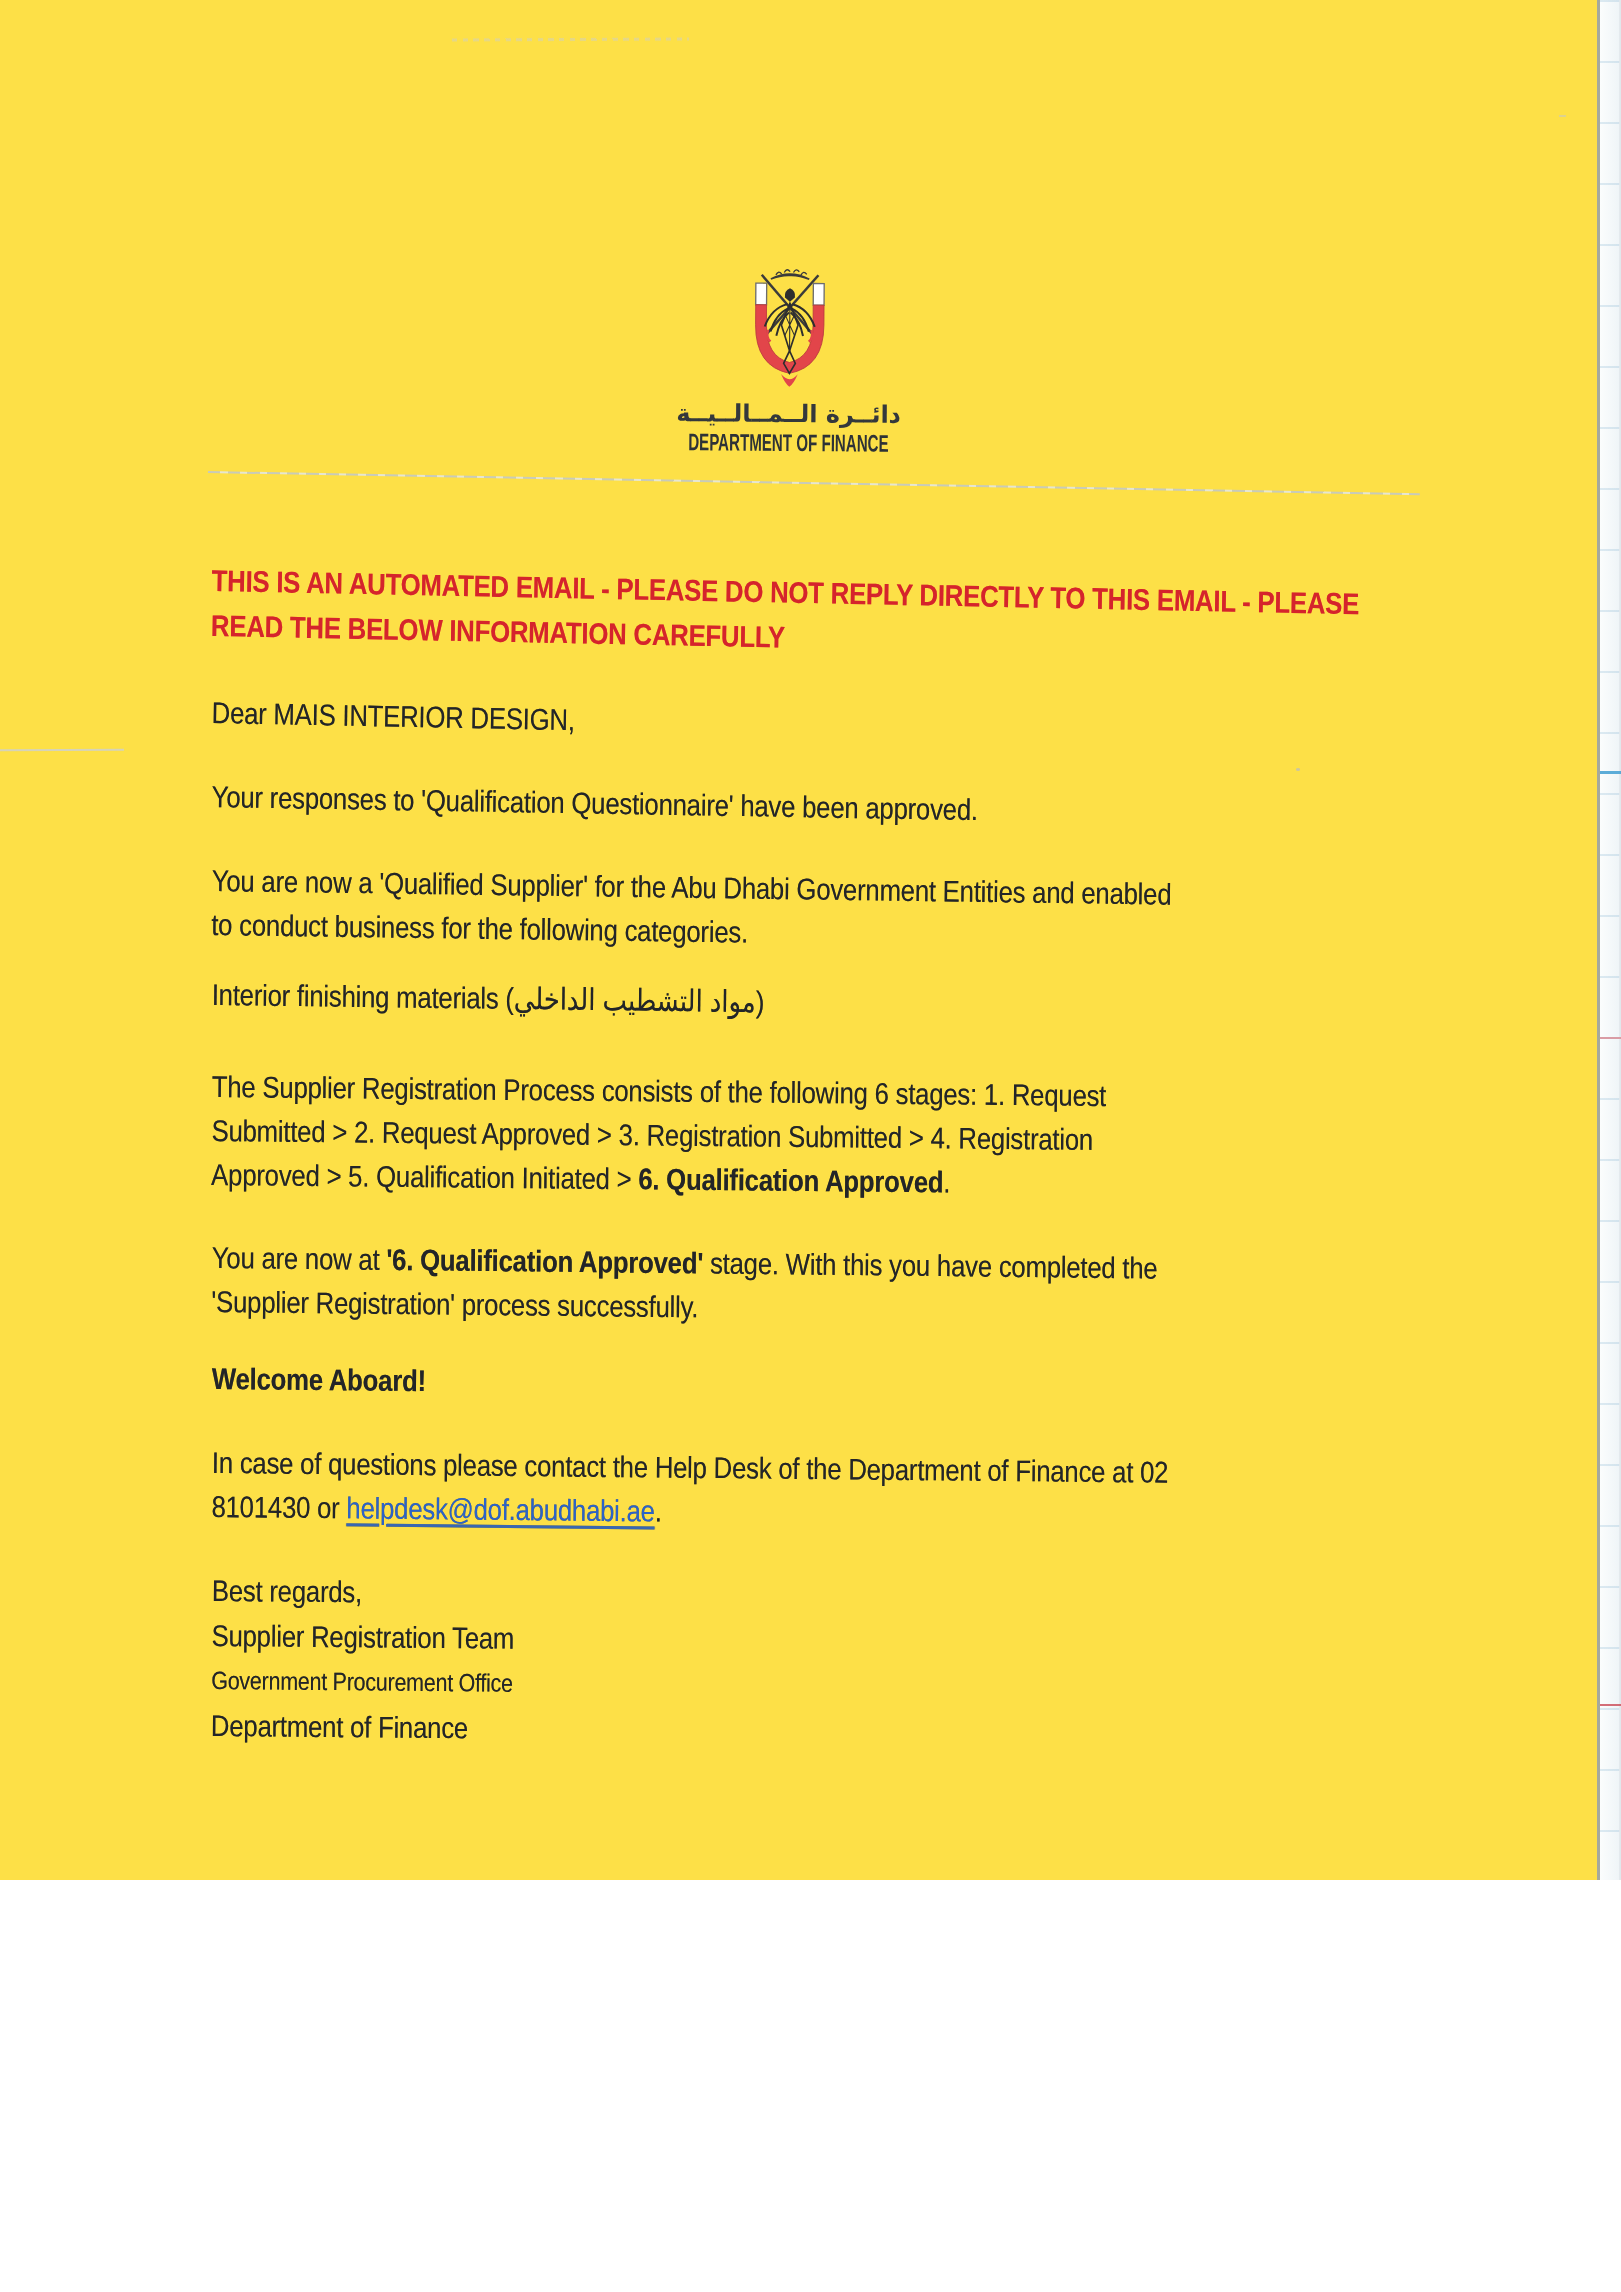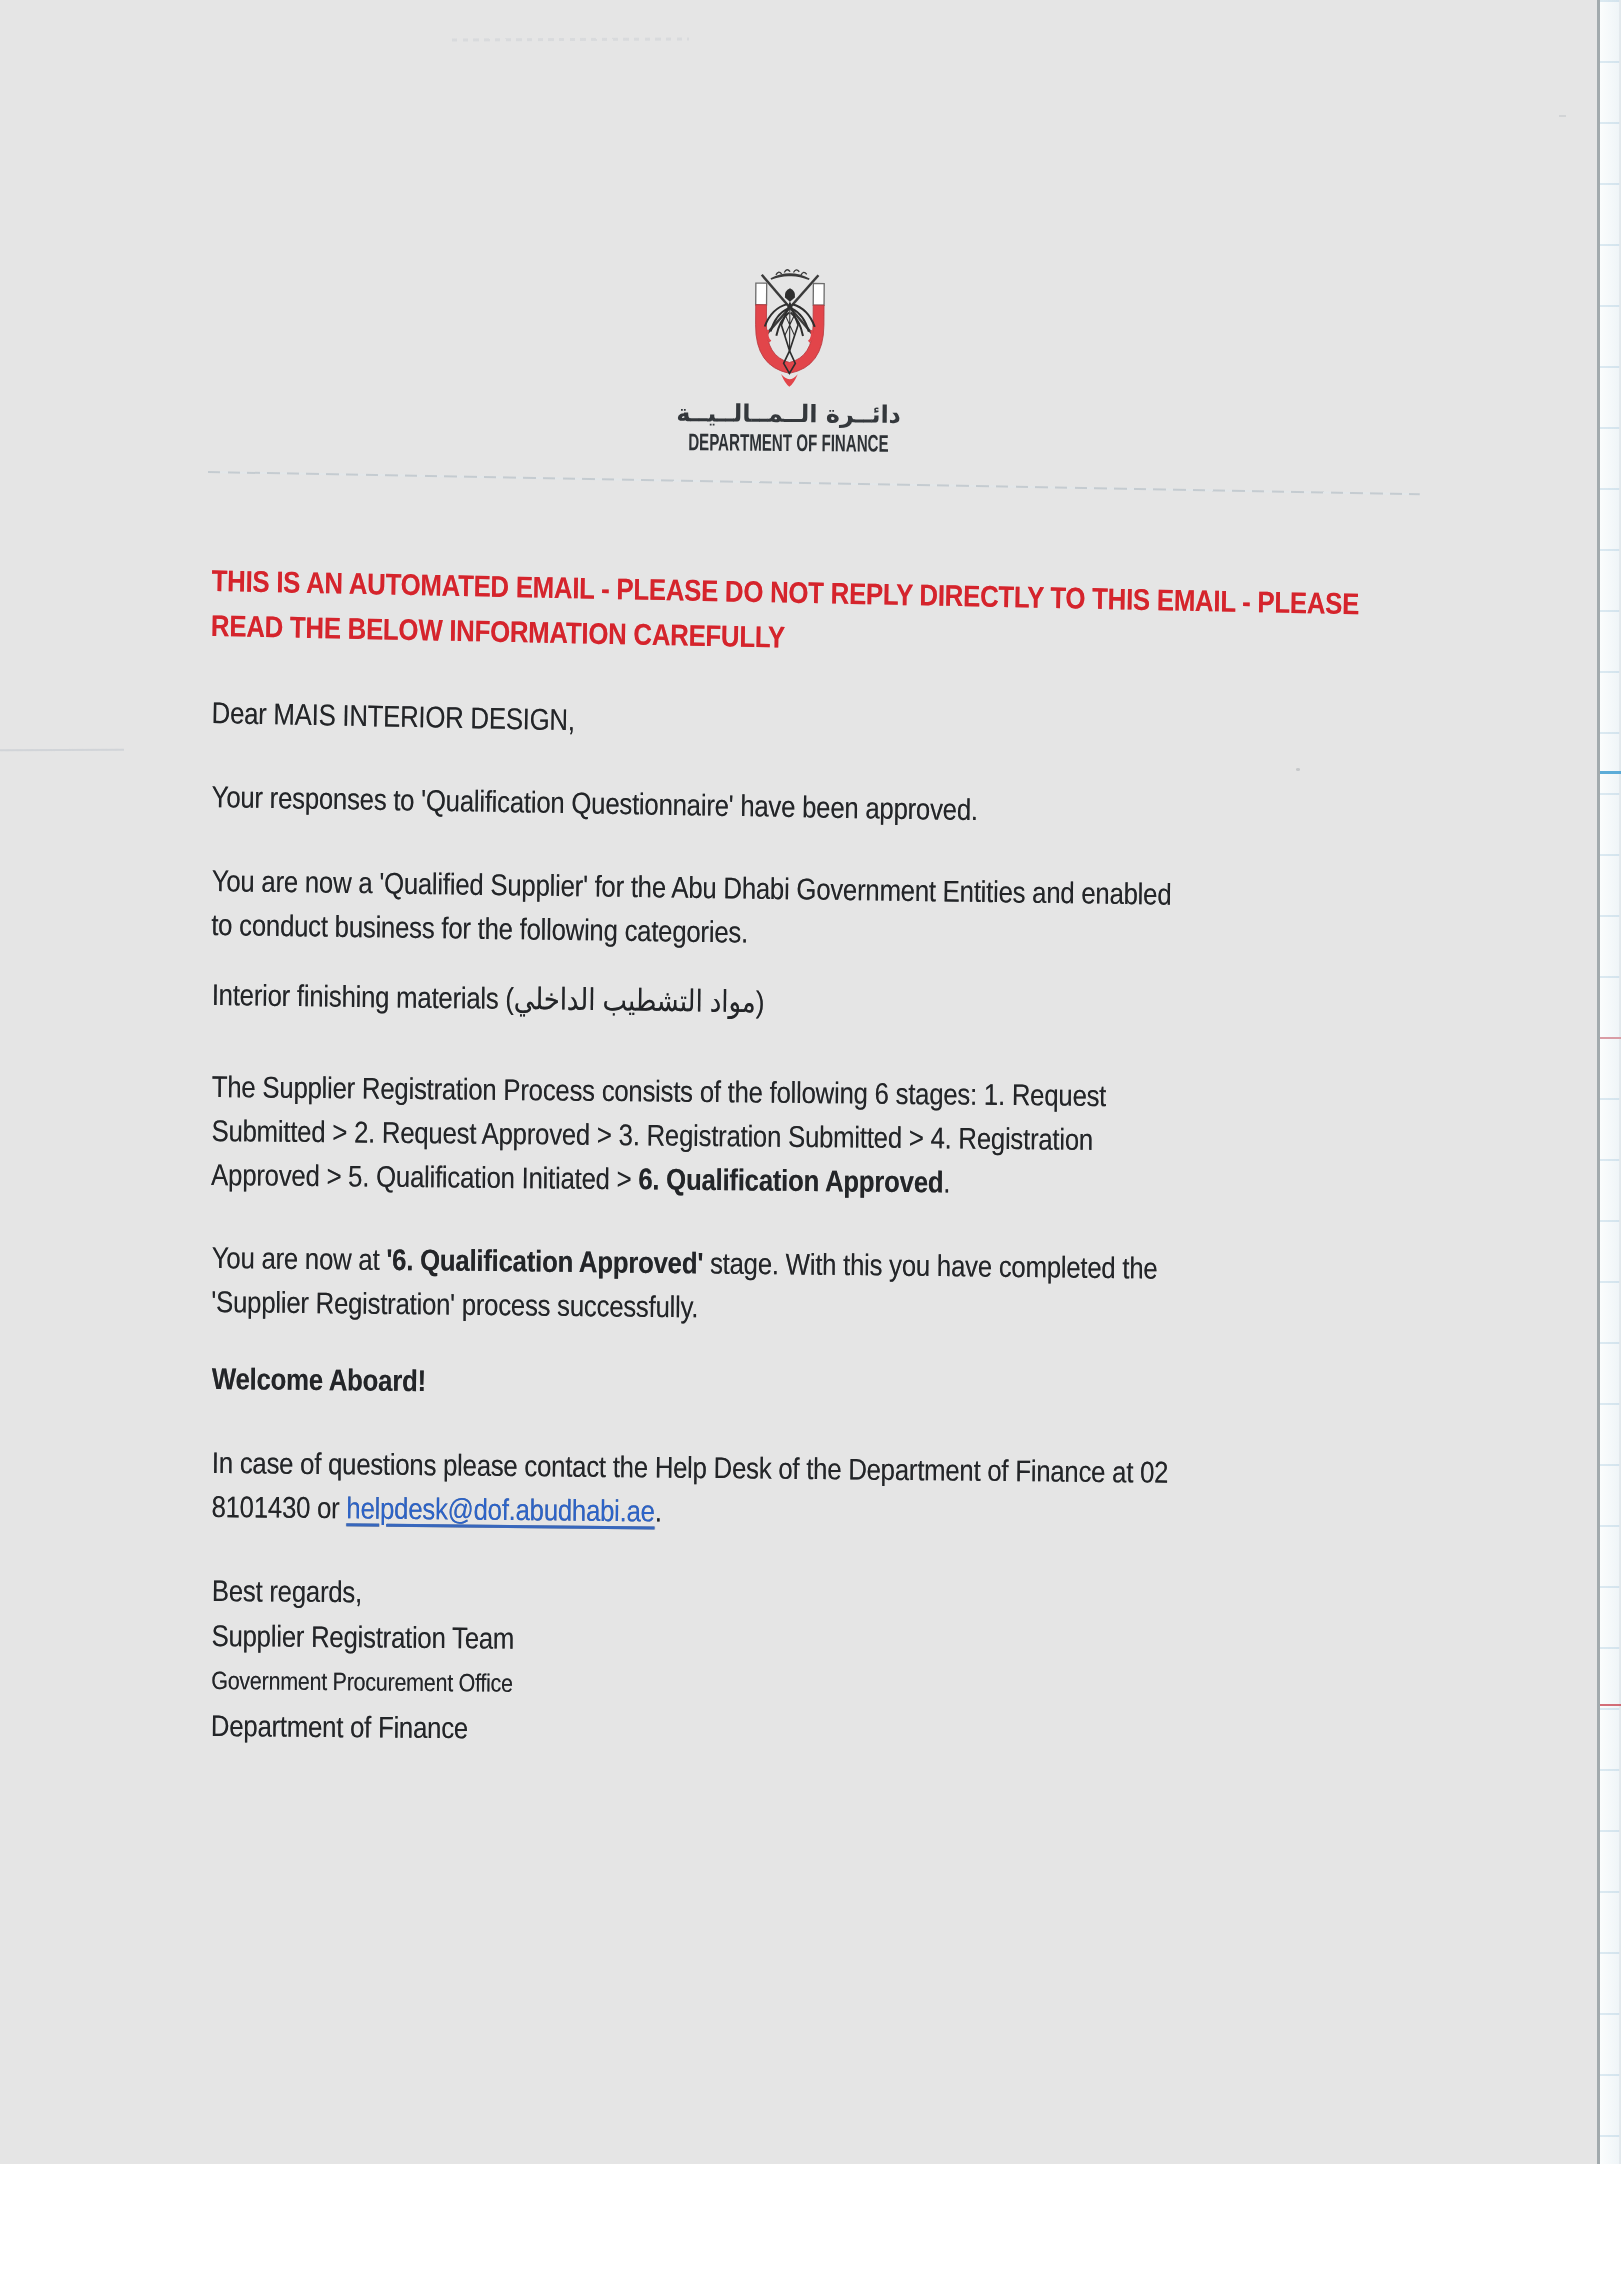--- a/index.html
+++ b/index.html
@@ -1,17 +1,17 @@
 <!DOCTYPE html>
 <html style="--notice-red: #d5242c; --link-blue: #2c63c8; --emblem-red: #e2454a; --text-black: #232528;font-size:14.3px"><head>
 <meta charset="utf-8">
 <style>
   html,body{margin:0;padding:0;background:#ffffff;}
   .page{
-    position:relative; width:1621px; height:2164px; background:#e5e5e5;
+    position:relative; width:1621px; height:1880px; background:#fde047;
     overflow:hidden;
     font-family:"Liberation Sans","DejaVu Sans",sans-serif;
     color:var(--text-black,#232528);
   }
   
   .scan-strip{
     position:absolute; top:0; right:0; width:21.5px; height:100%;
     background:
       repeating-linear-gradient(180deg, rgba(110,165,200,.22) 0 1.8px, rgba(0,0,0,0) 1.8px 61px),
       linear-gradient(90deg,#fbfdfd,#eef4f7);

